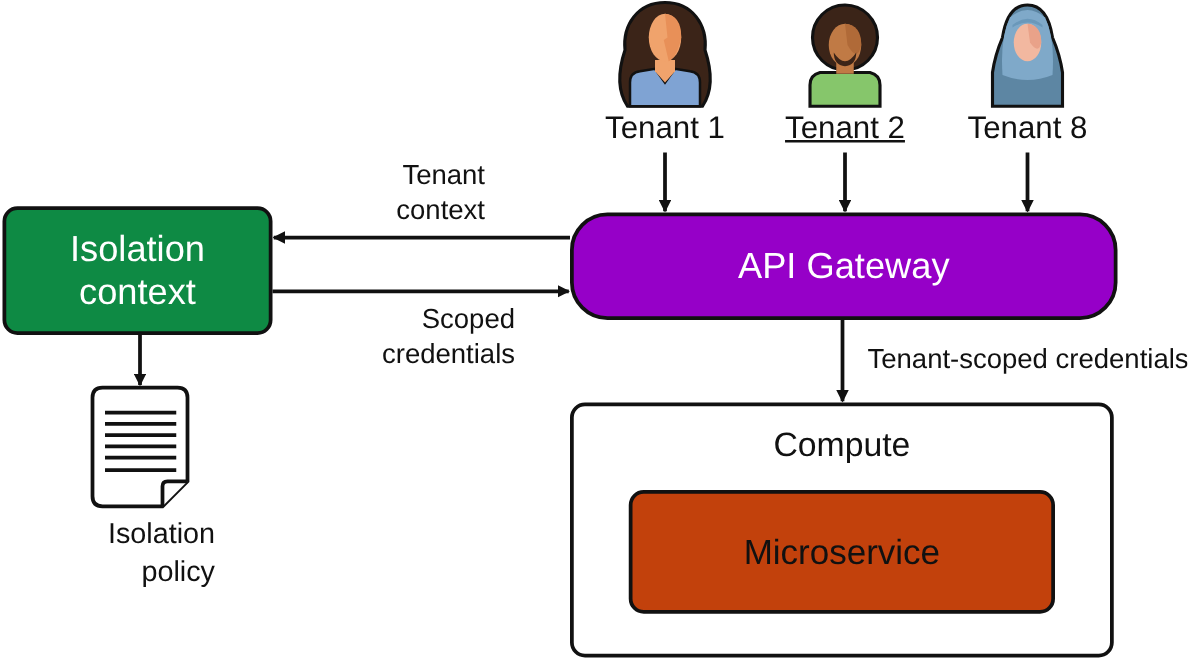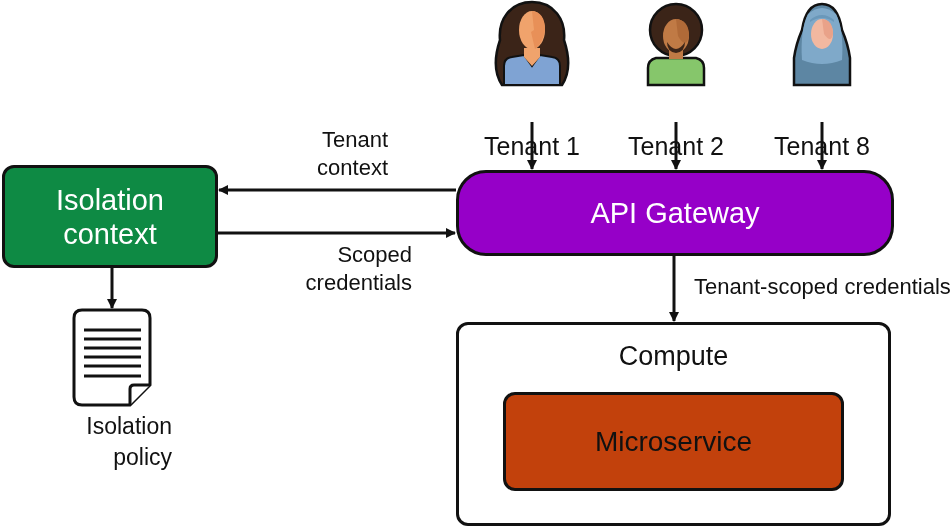--- a/index.html
+++ b/index.html
@@ -7,21 +7,21 @@
          font-family:"Liberation Sans", "DejaVu Sans", sans-serif; color:#111; }
   .box { position:absolute; box-sizing:border-box; border:3px solid #111; border-radius:12px;
          display:flex; align-items:center; justify-content:center; text-align:center; }
   .iso { left:2px; top:165px; width:216px; height:103px; background:#0e8a44; color:#fff;
          font-size:29px; line-height:34px; }
   .gw { left:456px; top:170px; width:438px; height:86px; background:#9600c8; color:#fff; font-size:29px;border-radius:30px; }
   .compute { left:456px; top:322px; width:435px; height:204px; background:#fff; align-items:flex-start; }
   .compute-label { position:absolute; left:0; right:0; top:16px; font-size:27px; text-align:center; }
   .micro { left:503px; top:392px; width:341px; height:99px; background:#c2410c; color:#111; font-size:28px;align-items:center; }
   .label { position:absolute; font-size:22px; line-height:28px; text-align:right; color:#111; }
-  .tenant-name { position:absolute; font-size:25px; text-align:center; width:120px;margin-top:44px; }
+  .tenant-name { position:absolute; font-size:25px; text-align:center; width:120px; }
   svg.overlay { position:absolute; left:0; top:0; }
 </style>
 </head>
 <body>
 
 <svg class="overlay" width="950" height="528">
   <defs>
     <marker id="ah" markerWidth="10" markerHeight="10" refX="9" refY="5" orient="auto" markerUnits="userSpaceOnUse">
       <path d="M0,0 L10,5 L0,10 z" fill="#111"></path>
     </marker>
@@ -70,21 +70,21 @@
   <g transform="translate(822,0)">
     <path d="M-28,85 L-28,58 Q-26,44 -20,30 Q-16,4 0,4 Q16,4 20,30 Q26,44 28,58 L28,85 Z" fill="#5d86a3" stroke="#111" stroke-width="2.5"></path>
     <path d="M-20,60 Q-22,30 -14,14 Q0,2 14,14 Q22,30 20,60 Q0,68 -20,60 Z" fill="#7fa9c9"></path>
     <ellipse cx="0" cy="34" rx="11" ry="15" fill="#f2b8a0"></ellipse>
     <path d="M0,19 L2,34 Q9,44 11,34 Q11,20 0,19 Z" fill="#e9a289"></path>
     <path d="M-12,22 Q0,14 12,22 L12,20 Q0,10 -12,20 Z" fill="#6a98ba"></path>
   </g>
 </svg>
 
 <div class="tenant-name" style="left:472px; top:88px;">Tenant 1</div>
-<div class="tenant-name" style="left:616px; top:88px;">Tenant 2</div>
+<div class="tenant-name" style="left:616px; top:88px;text-decoration:underline;">Tenant 2</div>
 <div class="tenant-name" style="left:762px; top:88px;">Tenant 8</div>
 
 <div class="box iso">
   <div>
     <div>Isolation</div>
     <div>context</div>
   </div>
 </div>
 
 <div class="box gw">

